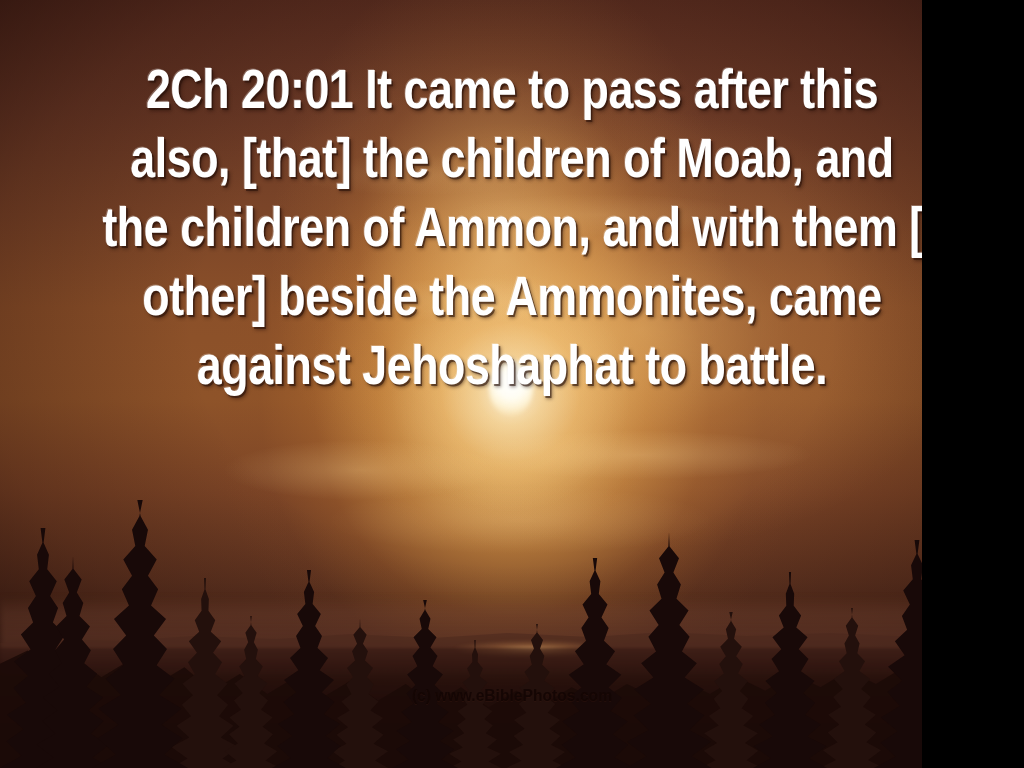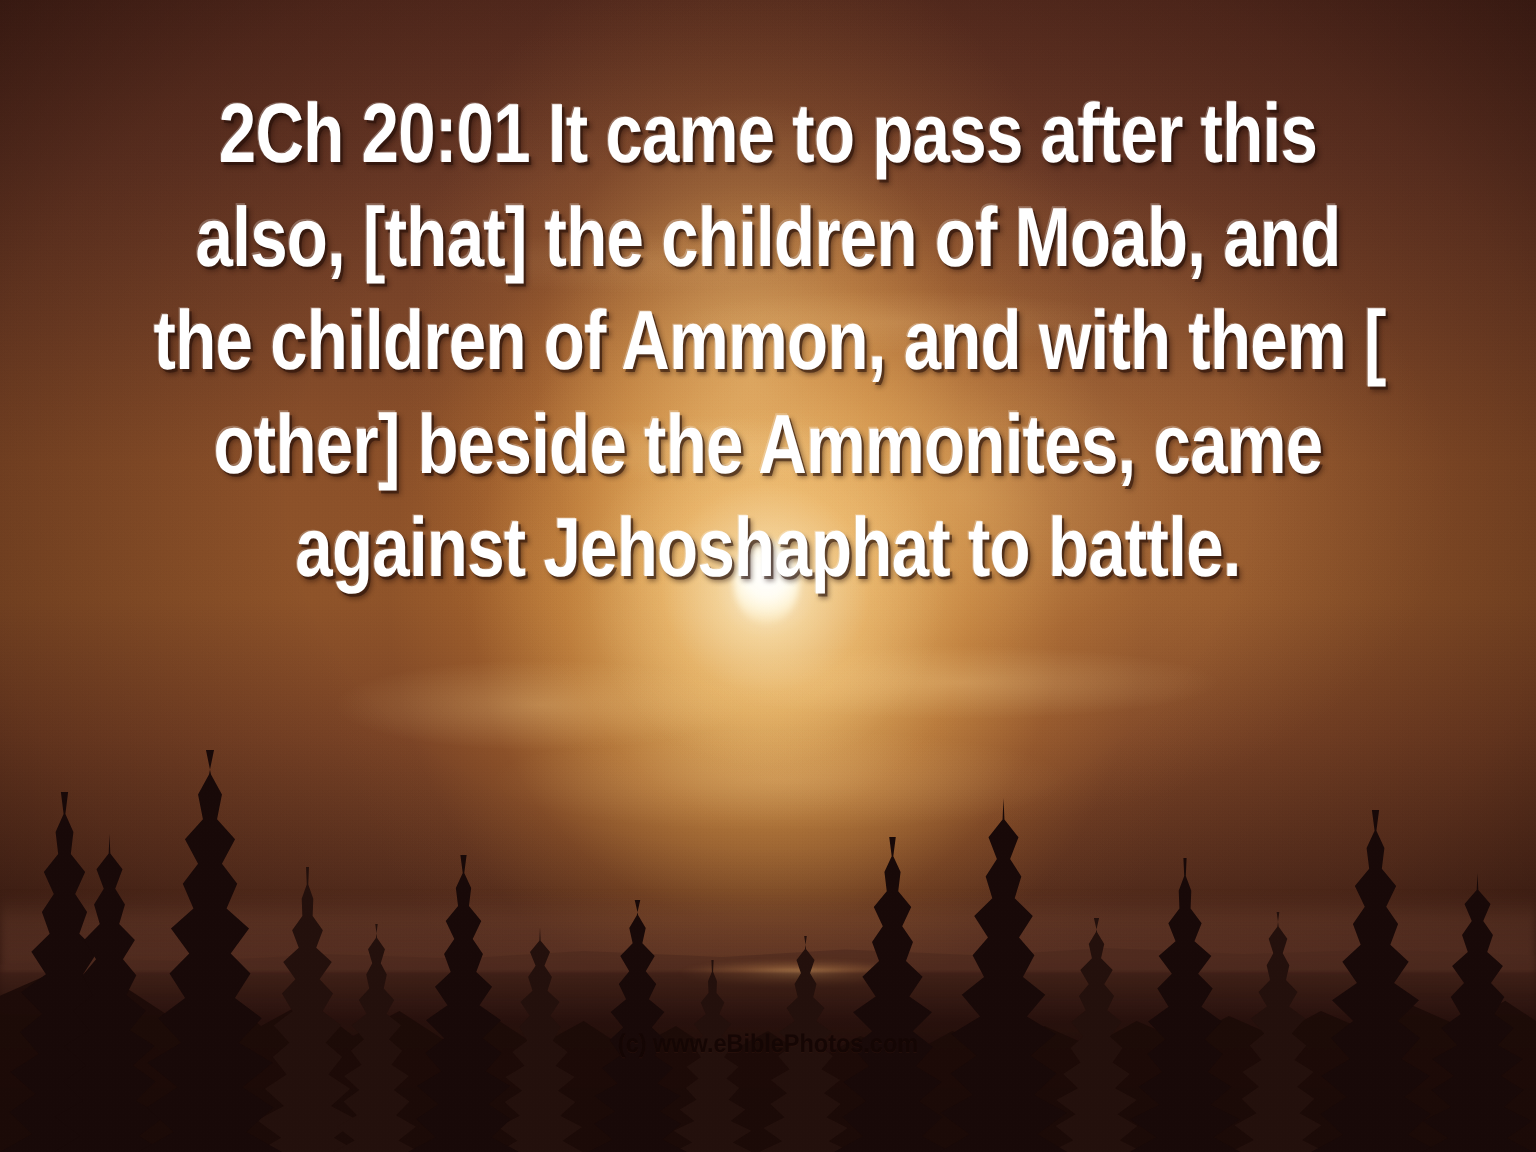--- a/index.html
+++ b/index.html
@@ -7,21 +7,21 @@
     margin: 0;
     padding: 0;
     background: #000;
   }
   body {
     font-family: "Liberation Sans", sans-serif;
   }
 
   #stage {
     position: relative;
-    width: 1024px;
+    width: 922px;
     height: 768px;
     overflow: hidden;
     background: #5a2e20;
   }
 
   
 
   .photo-layer {
     position: absolute;
     inset: 0;

